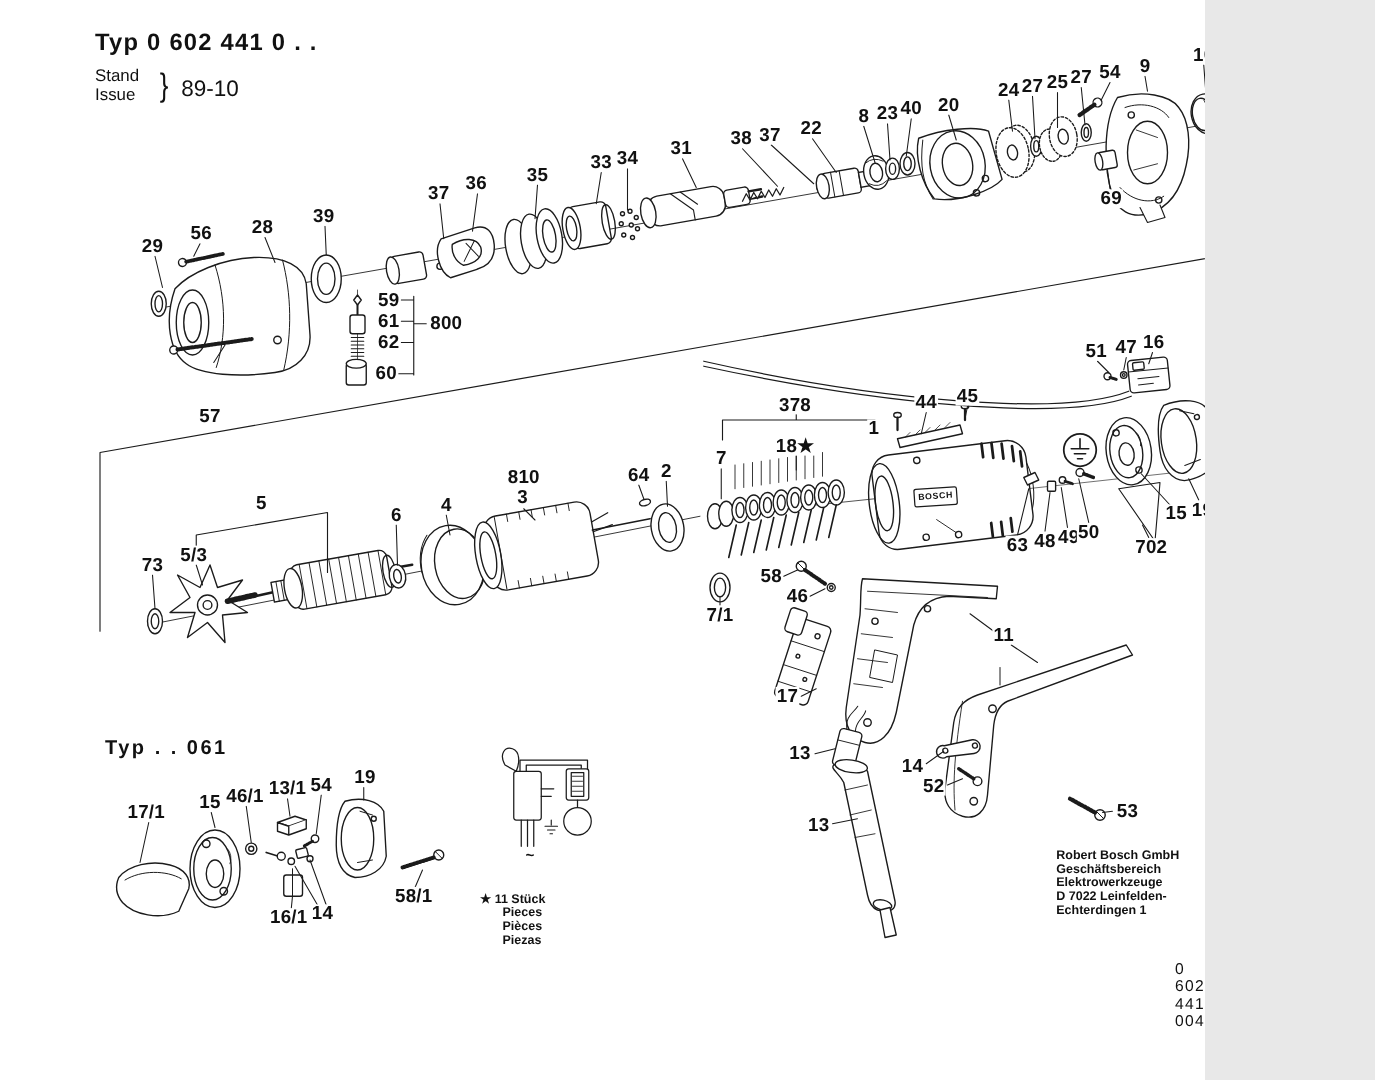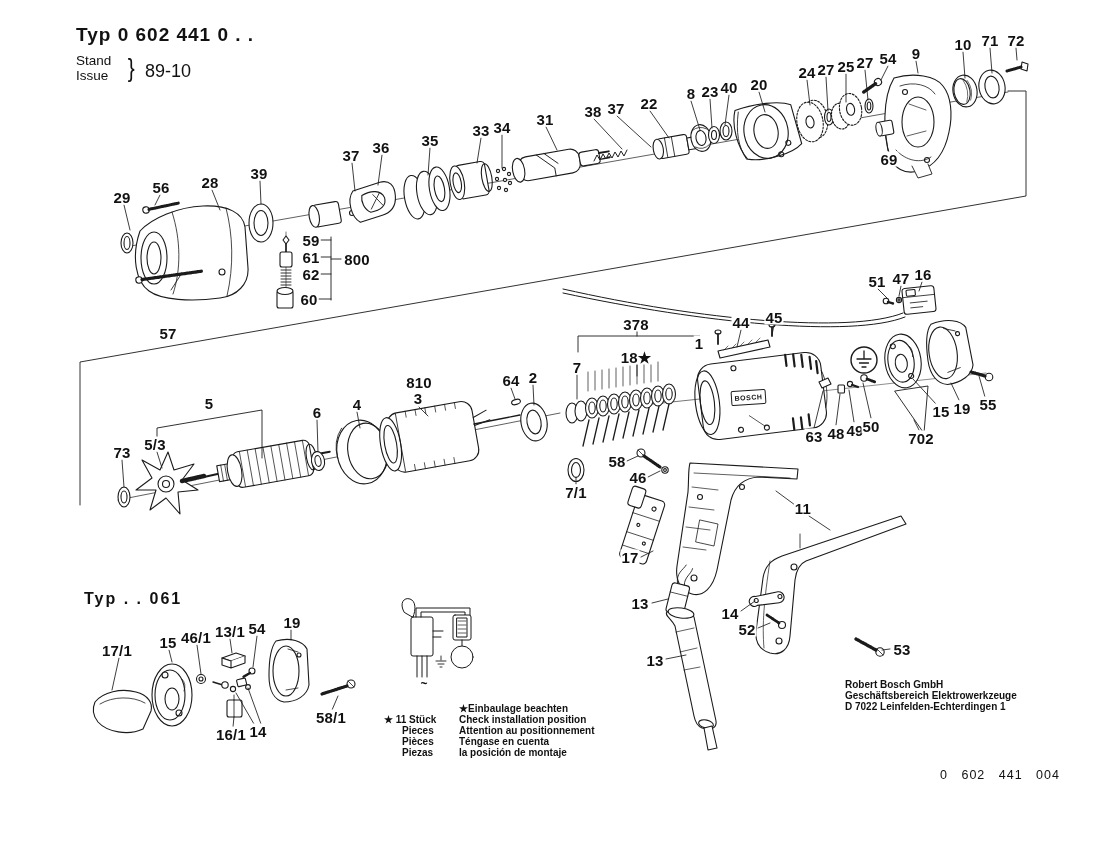--- a/index.html
+++ b/index.html
@@ -1,16 +1,16 @@
 <!DOCTYPE html>
 <html><head>
 <meta charset="utf-8">
 <style>
   html,body{margin:0;padding:0;background:#e8e8e8;}
-  .page{position:relative;width:1100px;height:864px;background:#ffffff;
+  .page{position:relative;width:964px;height:864px;background:#ffffff;
         font-family:"Liberation Sans",sans-serif;color:#111;overflow:hidden;}
   .page svg{position:absolute;left:0;top:0;}
   
   .title{position:absolute;left:76px;top:24px;font-size:19px;font-weight:bold;
          letter-spacing:1px;white-space:nowrap;}
   .standblock{position:absolute;left:76px;top:53px;font-size:13.5px;line-height:15px;}
   .brace{position:absolute;left:127px;top:53px;font-size:26px;font-weight:300;
          transform:scaleX(.8);}
   .issuedate{position:absolute;left:145px;top:61px;font-size:18px;}
   
@@ -654,27 +654,20 @@
       <div class="plabel" style="left: 331px; top: 717px;">58/1</div>
       <div class="plabel" style="left: 424px; top: 684px; font-size: 12px;">~</div>
     </div>
 
   <div class="legend legend-col1">
       <div>★ 11 Stück</div>
       <div>Pieces</div>
       <div>Pièces</div>
       <div>Piezas</div>
     </div>
-  <div class="legend legend-col2">
-      <div>★Einbaulage beachten</div>
-      <div>Check installation position</div>
-      <div>Attention au positionnement</div>
-      <div>Téngase en cuenta</div>
-      <div>la posición de montaje</div>
-    </div>
 
   <div class="footer">
     <div class="company">
         <div>Robert Bosch GmbH</div>
         <div>Geschäftsbereich Elektrowerkzeuge</div>
         <div>D 7022 Leinfelden-Echterdingen 1</div>
       </div>
   </div>
   <div class="docnum">0 602 441 004</div>
 </div>

